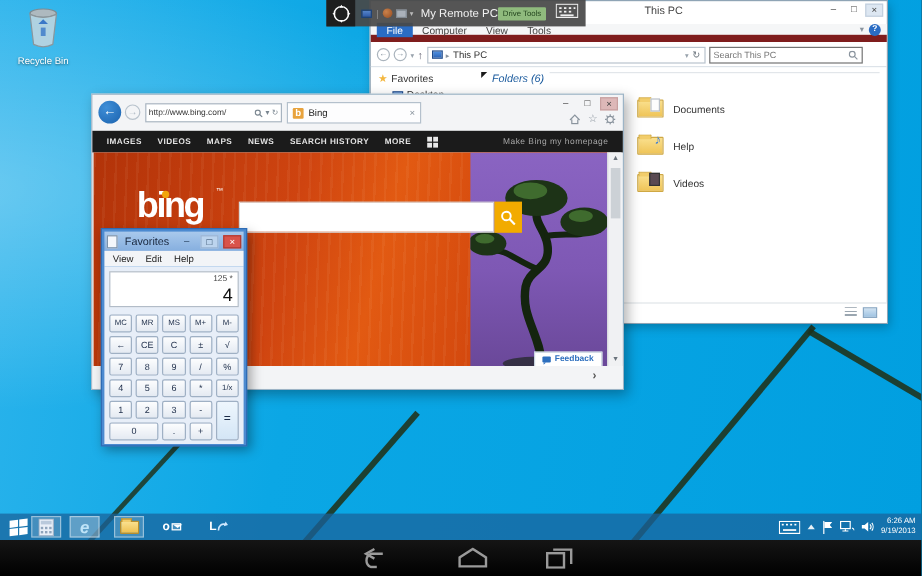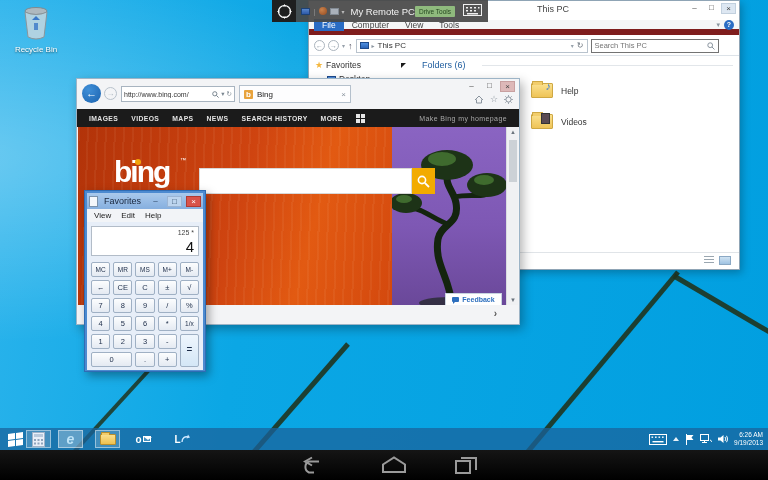--- a/index.html
+++ b/index.html
@@ -42,21 +42,21 @@
   .ex-search { width:128px; height:14px; border:1px solid #737373; background:#fff; display:flex;
     align-items:center; padding:0 3px; }
   .ex-search input { border:none; outline:none; flex:1; font-size:7.5px; color:#555; width:80px;
     font-family:"Liberation Sans",sans-serif; }
   .ex-content { position:absolute; left:0; top:56px; width:100%; height:196px; }
   .ex-side { position:absolute; left:0; top:0; width:84px; height:100%; padding:3px 0 0 6px; }
   .ex-side .item { display:flex; align-items:center; gap:3px; font-size:8.5px; color:#333; margin-bottom:4px; }
   .star { color:#f4b73f; font-size:9px; }
   .mini-screen { width:9px; height:7px; background:linear-gradient(#4f8fe0,#2a64b8); border:1px solid #1d4a8c; }
   .ex-main { position:absolute; left:84px; top:0; right:4px; height:100%; }
-  .grouphdr { display:flex; align-items:center; gap:16px; margin:3px 0 0 8px; }
+  .grouphdr { display:flex; gap:4px; margin:3px 0 0 8px;font-style:italic; }
   .grouphdr .tri { width:0; height:0; border-top:5px solid #1a1a1a; border-right:5px solid transparent; }
   .grouphdr .txt { color:#1d5c9e; font-size:9px; white-space:nowrap; }
   .grouphdr .rule { flex:1; height:1px; background:#e2e6ea; margin-right:2px; }
   .folders { position:absolute; left:138px; top:18px; }
   .folderrow { display:flex; align-items:center; gap:8px; height:31px; }
   .folderic { width:22px; height:15px; background:linear-gradient(#fae08e,#efc457); border:1px solid #cfa843;
     border-radius:1px; position:relative; }
   .folderic::before { content:""; position:absolute; left:0; top:-3px; width:9px; height:3px;
     background:#f2cd6b; border:1px solid #cfa843; border-bottom:none; border-radius:1px 1px 0 0; }
   .folderic .doc { position:absolute; right:2px; top:-2px; width:8px; height:11px; background:#fdfdfd;
@@ -271,20 +271,26 @@
       </div>
       <div class="ex-main">
         <div class="grouphdr">
           <span class="tri"></span>
           <span class="txt">Folders (6)</span>
           <span class="rule"></span>
         </div>
         <div class="folders">
           <div class="folderrow">
             <span class="folderic">
+                <span class="doc"></span>
+              </span>
+            <span class="folderlbl">Documents</span>
+          </div>
+          <div class="folderrow">
+            <span class="folderic">
                 <span class="note">♪</span>
               </span>
             <span class="folderlbl">Help</span>
           </div>
           <div class="folderrow">
             <span class="folderic">
                 <span class="film"></span>
               </span>
             <span class="folderlbl">Videos</span>
           </div>

